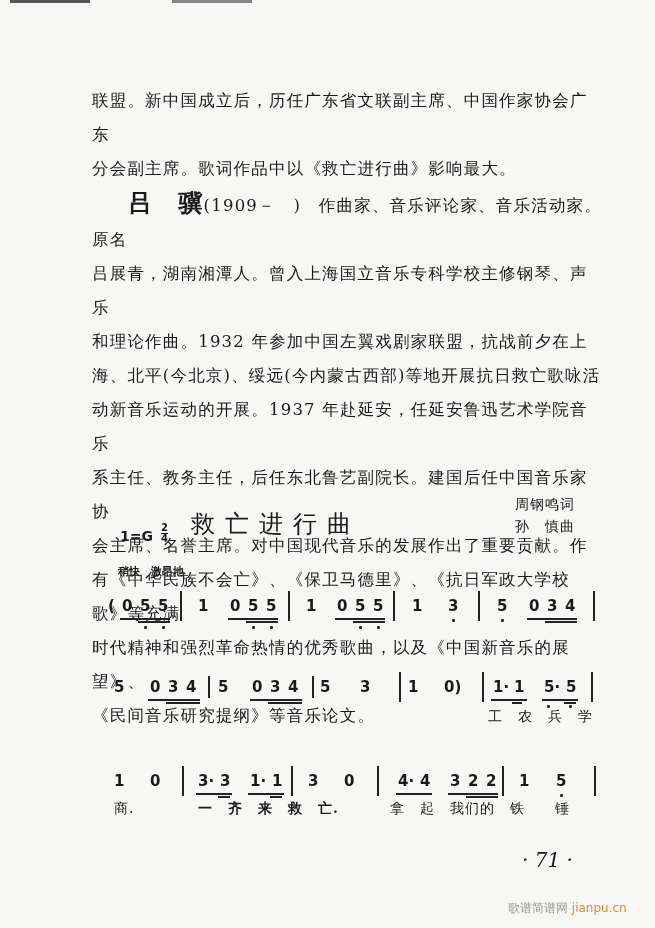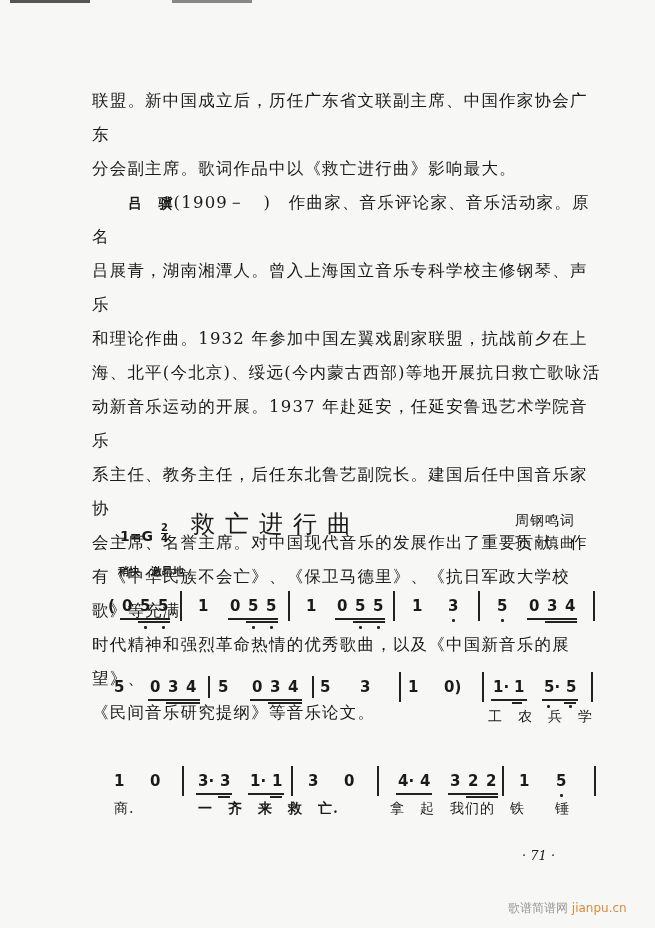--- a/index.html
+++ b/index.html
@@ -9,41 +9,41 @@
     font-family: "DejaVu Serif", serif;
     color: #1a1a1a;
   }
   .topbar { position: absolute; top: 0; height: 3px; background: #555; }
   .para {
     position: absolute; left: 92px; width: 510px;
     font-size: 16.5px; line-height: 34px; letter-spacing: 1.2px;
     margin: 0;
   }
   .para p { margin: 0; }
-  .name { font-family: "DejaVu Sans", sans-serif; font-weight: bold; font-size: 14px; }
+  .name { font-family: "DejaVu Sans", sans-serif; font-weight: bold; font-size: 24px; }
   .title {
     position: absolute; top: 473px; left: 0; width: 552px; text-align: center;
     font-size: 24px; letter-spacing: 10px; margin-top: 35px;
   }
   .meta { position: absolute; font-family: "DejaVu Sans", sans-serif; font-size: 14px; }
   .key { left: 120px; top: 523px; font-weight: bold; display: flex; align-items: flex-end; gap: 8px; }
   .frac { display: inline-flex; flex-direction: column; font-size: 10px; line-height: 10px; text-align: center; border: none; }
   .frac span:first-child { border-bottom: 1px solid #111; }
   .tempo { left: 118px; top: 564px; font-size: 11px; font-weight: bold; }
-  .credits { right: 80px; top: 509px; font-size: 14px; line-height: 22px; letter-spacing: 1px; }
+  .credits { right: 80px; top: 493px; font-size: 14px; line-height: 22px; letter-spacing: 1px; }
   .row { position: absolute; left: 108px; width: 500px; height: 50px; }
   .note {
     position: absolute; font-family: "DejaVu Sans", sans-serif; font-weight: bold; font-size: 15px;
     top: 0;
   }
   .ul { position: absolute; height: 1.5px; background: #222; }
   .bar { position: absolute; top: -6px; width: 2px; height: 30px; background: #222; }
   .dot { position: absolute; width: 2.5px; height: 2.5px; background: #222; border-radius: 50%; }
   .lyric { position: absolute; font-size: 14px; letter-spacing: 1px; }
-  .pagenum { position: absolute; left: 522px; top: 848px; font-style: italic; font-size: 13px; }
+  .pagenum { position: absolute; left: 522px; top: 848px; font-style: italic; font-size: 20px; }
   .watermark { position: absolute; left: 508px; top: 900px; font-size: 12px; color: #999; }
   .watermark .url { color: #d98a3a; font-family: "DejaVu Sans", sans-serif; }
 </style>
 </head>
 <body>
 
 <div class="topbar" style="left:10px;width:80px;"></div>
 <div class="topbar" style="left:172px;width:80px;background:#888;"></div>
 
 <div class="para" style="top:84px;">

